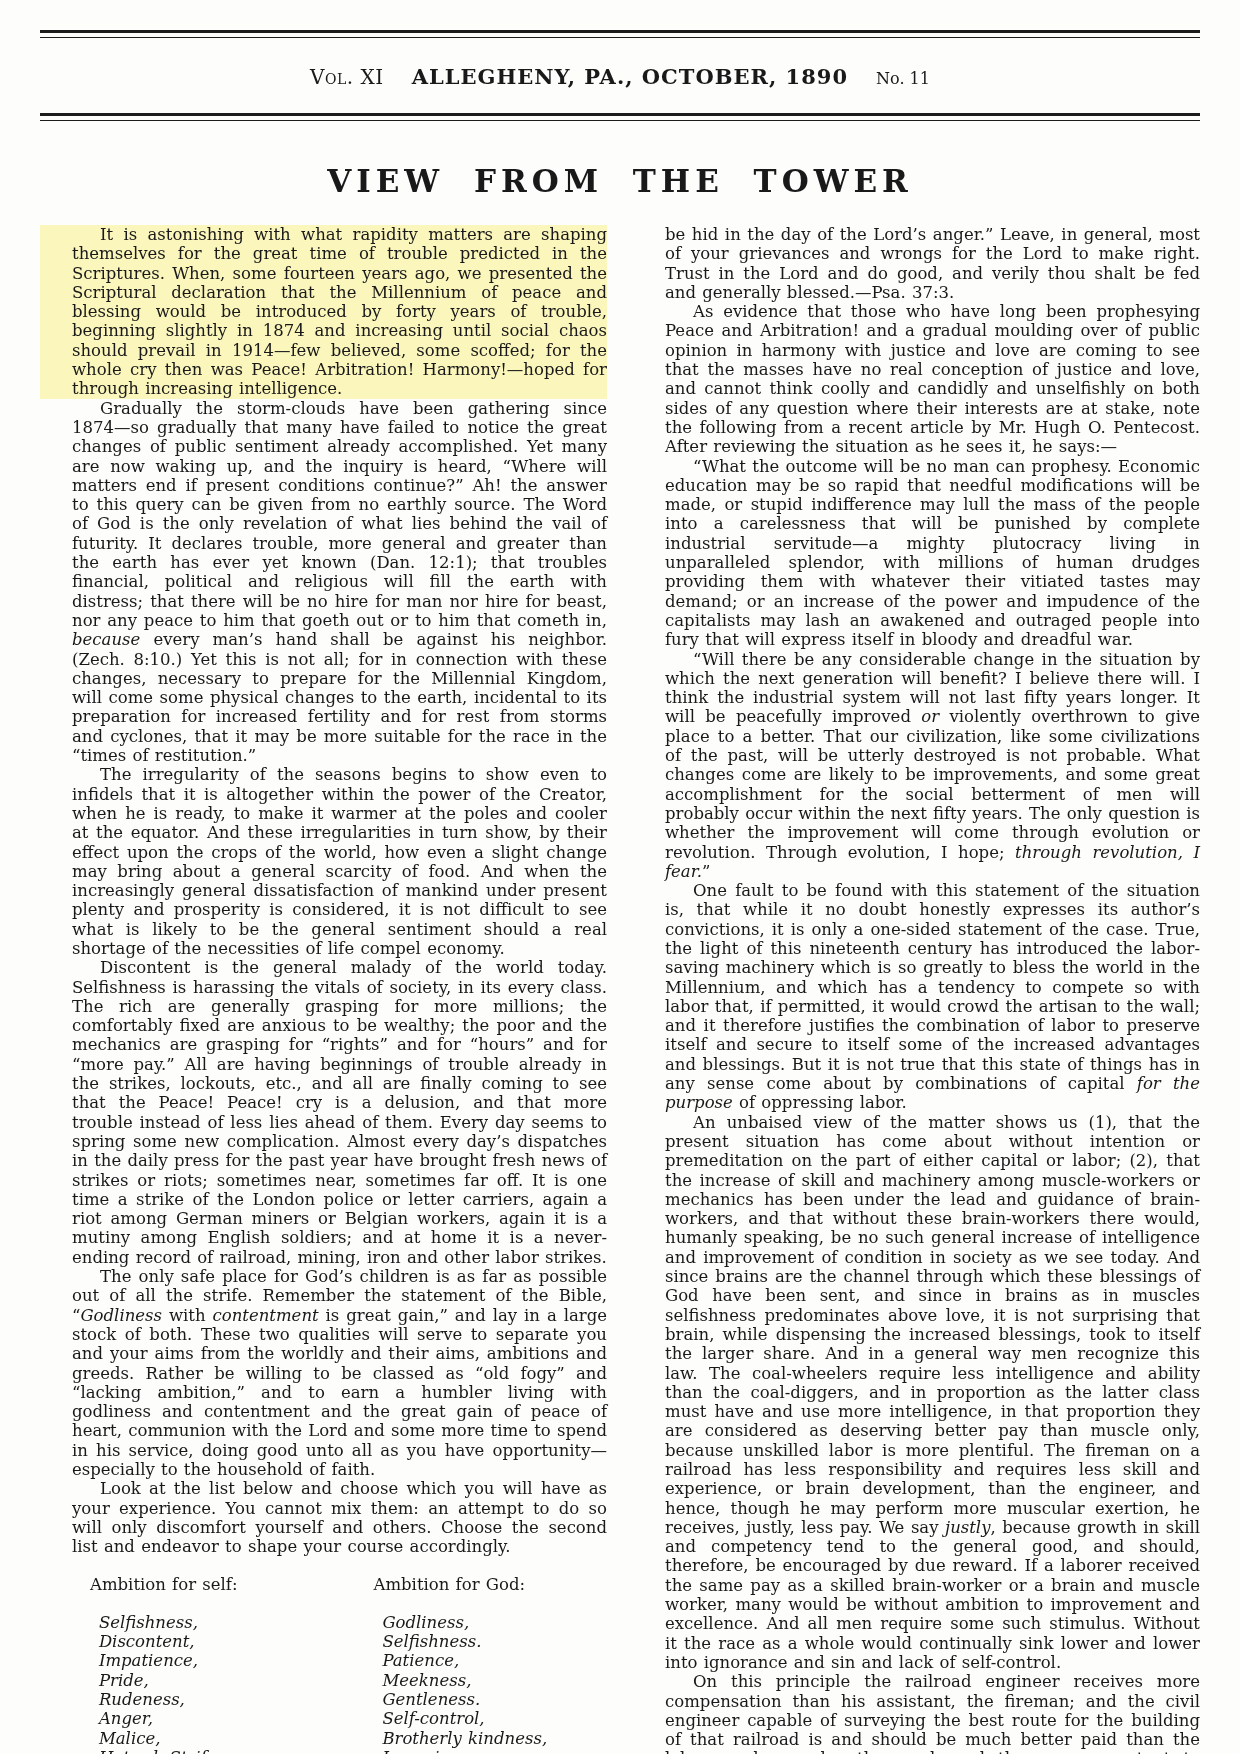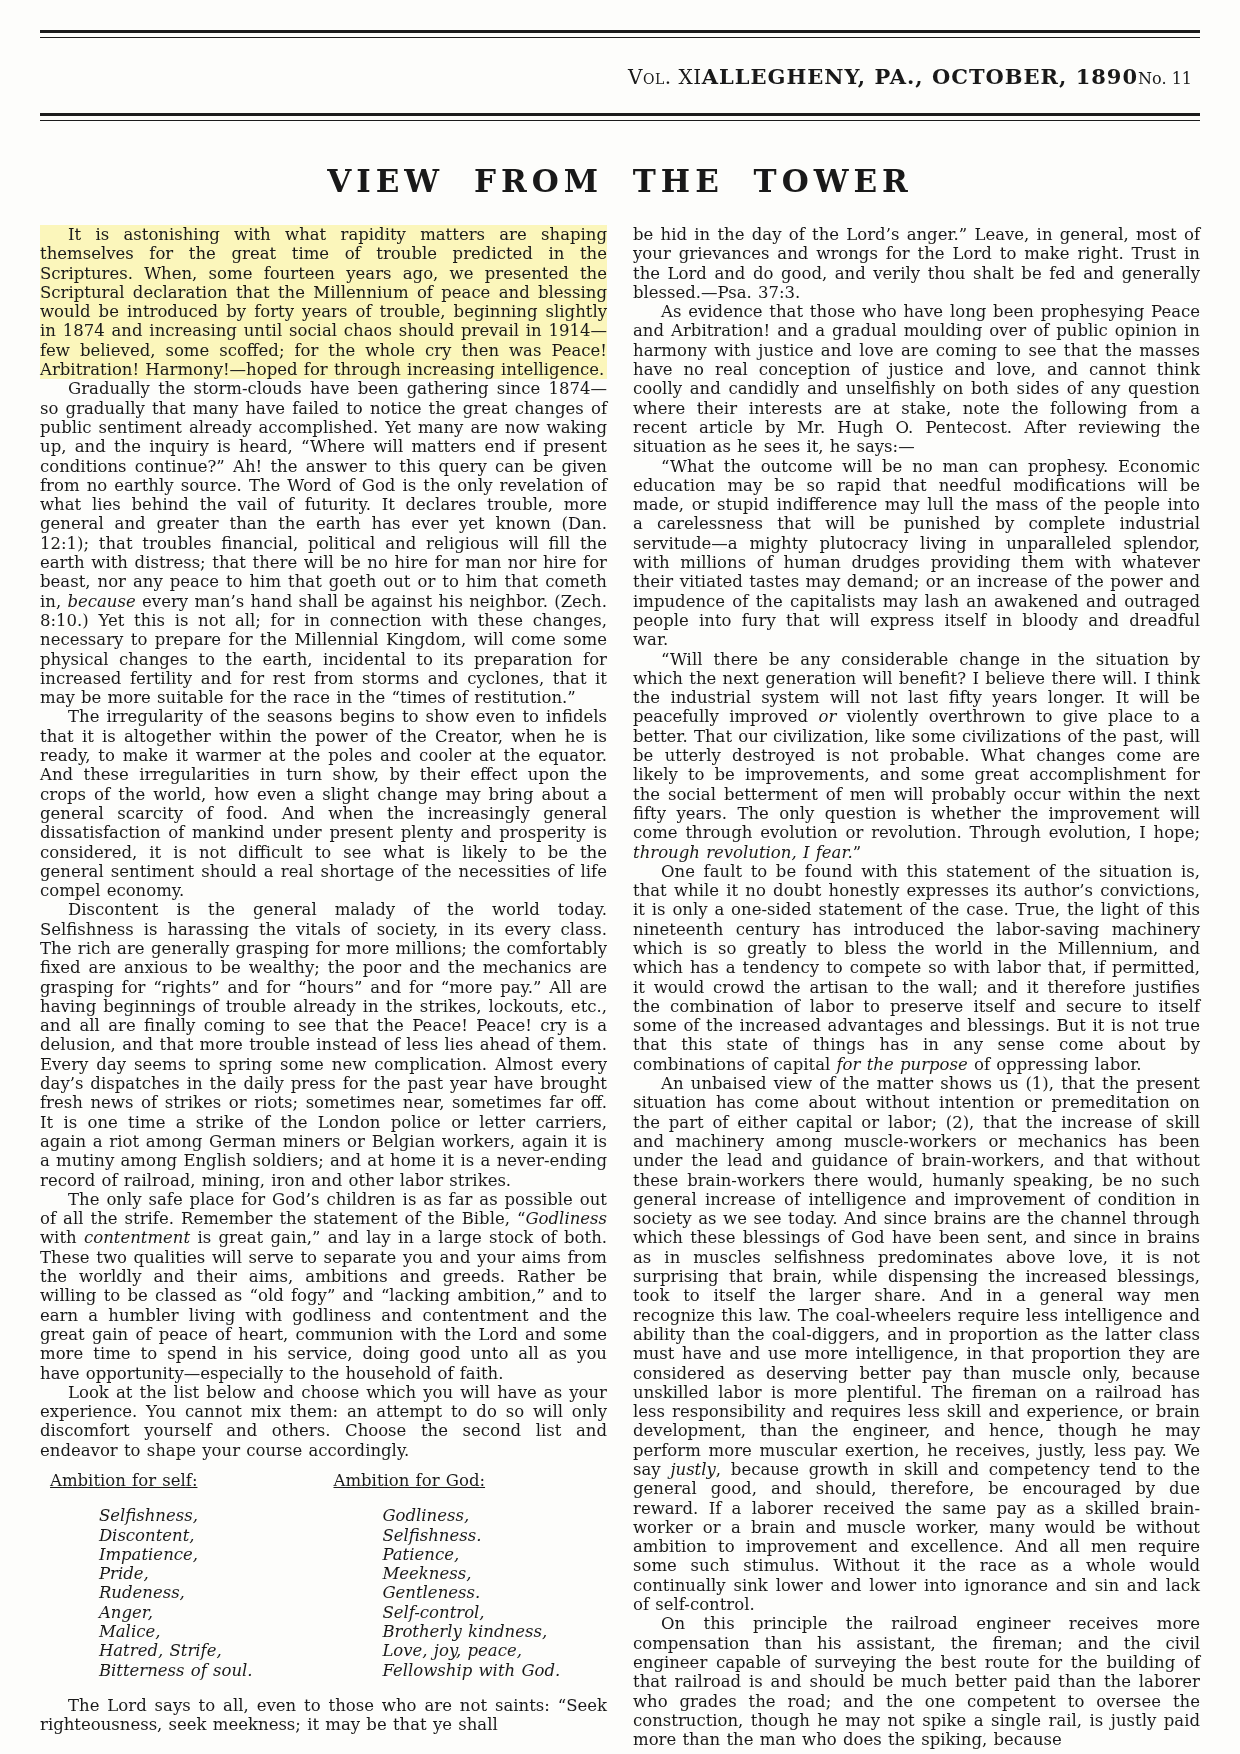--- a/index.html
+++ b/index.html
@@ -18,23 +18,24 @@
     box-sizing: border-box;
     padding: 30px 40px 18px 40px;
   }
   .rule-double {
     height: 4px;
     border-top: 3px solid #1c1c1c;
     border-bottom: 1.5px solid #1c1c1c;
   }
   .masthead {
     display: flex;
-    justify-content: flex-end;
+    justify-content: center;
     align-items: baseline;
     padding: 26px 8px 24px 8px;
+    gap: 28px;
   }
   .masthead .vol {
     font-size: 20px;
     font-variant: small-caps;
     letter-spacing: 0.5px;
   }
   .masthead .dateline {
     font-size: 21px;
     font-weight: bold;
     letter-spacing: 1px;
@@ -57,38 +58,38 @@
   .col {
     flex: 1 1 0;
     text-align: justify;
     font-size: 16.5px;
     line-height: 1.17;
     word-spacing: 1px;
   }
   .col p {
     margin: 0;
     text-indent: 1.7em;
+    padding-left: 32px;
   }
   .col p.no-indent {
     text-indent: 0;
   }
   .col p.hl {
     
   }
   .ambition {
     display: flex;
     margin-top: 1px;
   }
   .amb-col {
     flex: 1 1 0;
   }
   .amb-col .amb-head {
     text-indent: 0;
-    margin: 10px;
-    text-decoration: underline;
+    margin: 18px;
   }
   .amb-col ul {
     list-style: none;
     margin: 16px;
     padding: 0 0 0 2.6em;
     font-style: italic;
   }
   i { font-style: italic; }
 </style>
 </head>

